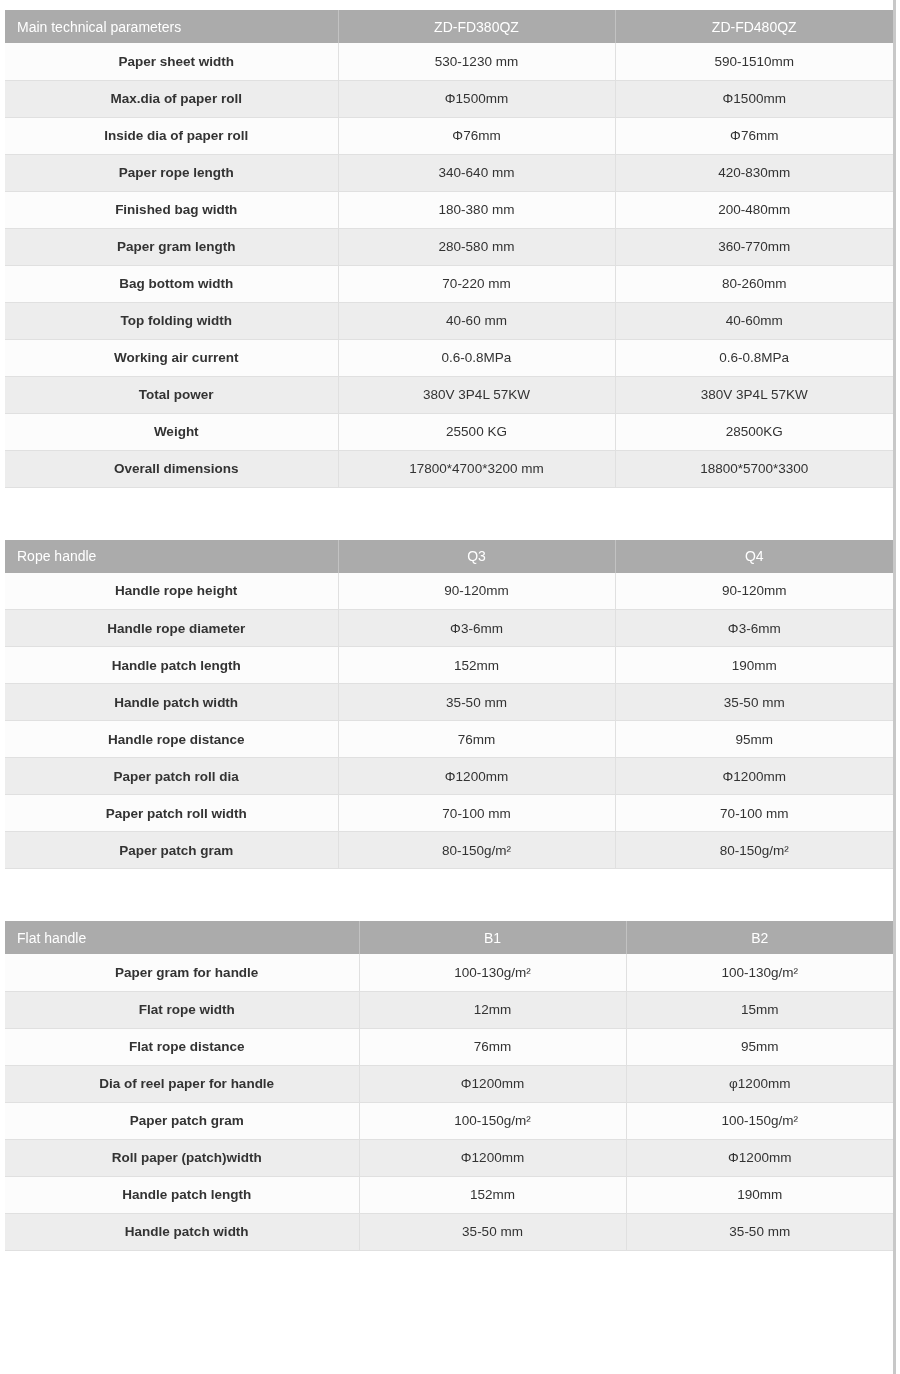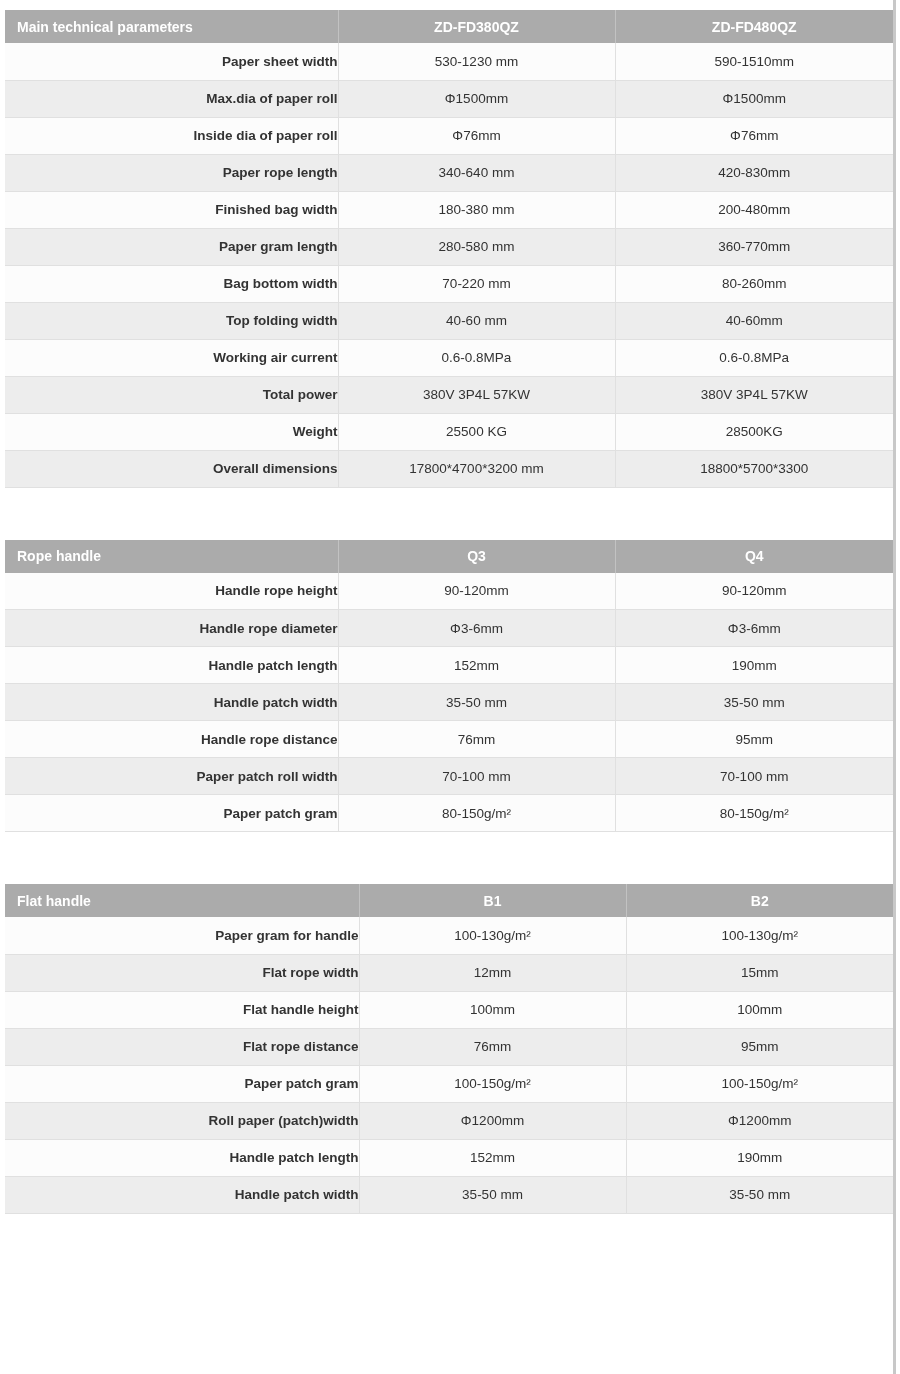--- a/index.html
+++ b/index.html
@@ -24,21 +24,21 @@
   table.spec-table {
     border-collapse: collapse;
     table-layout: fixed;
     width: 888px;
     margin: 0 0 52px 5px;
   }
   table.spec-table thead th {
     background: #ababab;
     color: #ffffff;
     font-size: 14px;
-    font-weight: bold;
+    font-weight: normal;
     height: 33px;
     text-align: center;
     border-right: 1px solid #c2c2c2;
     padding: 0;
   }
   table.spec-table thead th:last-child { border-right: none; }
   table.spec-table thead th.title {
     text-align: left;
     padding-left: 12px;
   }
@@ -46,21 +46,21 @@
     height: 37px;
     font-size: 13.5px;
     color: #333333;
     border-right: 1px solid #e0e0e0;
     border-bottom: 1px solid #e0e0e0;
     padding: 0;
   }
   table.spec-table tbody td:last-child { border-right: none; }
   table.spec-table tbody td.lbl {
     font-weight: bold;
-    text-align: right;
+    text-align: center;
     padding-left: 10px;
   }
   table.spec-table tbody td.val { text-align: center; }
   table.spec-table tbody tr:nth-child(odd)  { background: #fcfcfc; }
   table.spec-table tbody tr:nth-child(even) { background: #ededed; }
 </style>
 </head>
 <body>
 
 <div class="page">
@@ -175,20 +175,25 @@
         <td class="lbl">Handle patch width</td>
         <td class="val">35-50 mm</td>
         <td class="val">35-50 mm</td>
       </tr>
       <tr>
         <td class="lbl">Handle rope distance</td>
         <td class="val">76mm</td>
         <td class="val">95mm</td>
       </tr>
       <tr>
+        <td class="lbl">Paper patch roll dia</td>
+        <td class="val">Φ1200mm</td>
+        <td class="val">Φ1200mm</td>
+      </tr>
+      <tr>
         <td class="lbl">Paper patch roll width</td>
         <td class="val">70-100 mm</td>
         <td class="val">70-100 mm</td>
       </tr>
       <tr>
         <td class="lbl">Paper patch gram</td>
         <td class="val">80-150g/m²</td>
         <td class="val">80-150g/m²</td>
       </tr>
     </tbody>
@@ -212,30 +217,30 @@
         <td class="lbl">Paper gram for handle</td>
         <td class="val">100-130g/m²</td>
         <td class="val">100-130g/m²</td>
       </tr>
       <tr>
         <td class="lbl">Flat rope width</td>
         <td class="val">12mm</td>
         <td class="val">15mm</td>
       </tr>
       <tr>
-        <td class="lbl">Flat handle height</td>
-        <td class="val">100mm</td>
-        <td class="val">100mm</td>
-      </tr>
-      <tr>
         <td class="lbl">Flat rope distance</td>
         <td class="val">76mm</td>
         <td class="val">95mm</td>
       </tr>
       <tr>
+        <td class="lbl">Dia of reel paper for handle</td>
+        <td class="val">Φ1200mm</td>
+        <td class="val">φ1200mm</td>
+      </tr>
+      <tr>
         <td class="lbl">Paper patch gram</td>
         <td class="val">100-150g/m²</td>
         <td class="val">100-150g/m²</td>
       </tr>
       <tr>
         <td class="lbl">Roll paper (patch)width</td>
         <td class="val">Φ1200mm</td>
         <td class="val">Φ1200mm</td>
       </tr>
       <tr>

